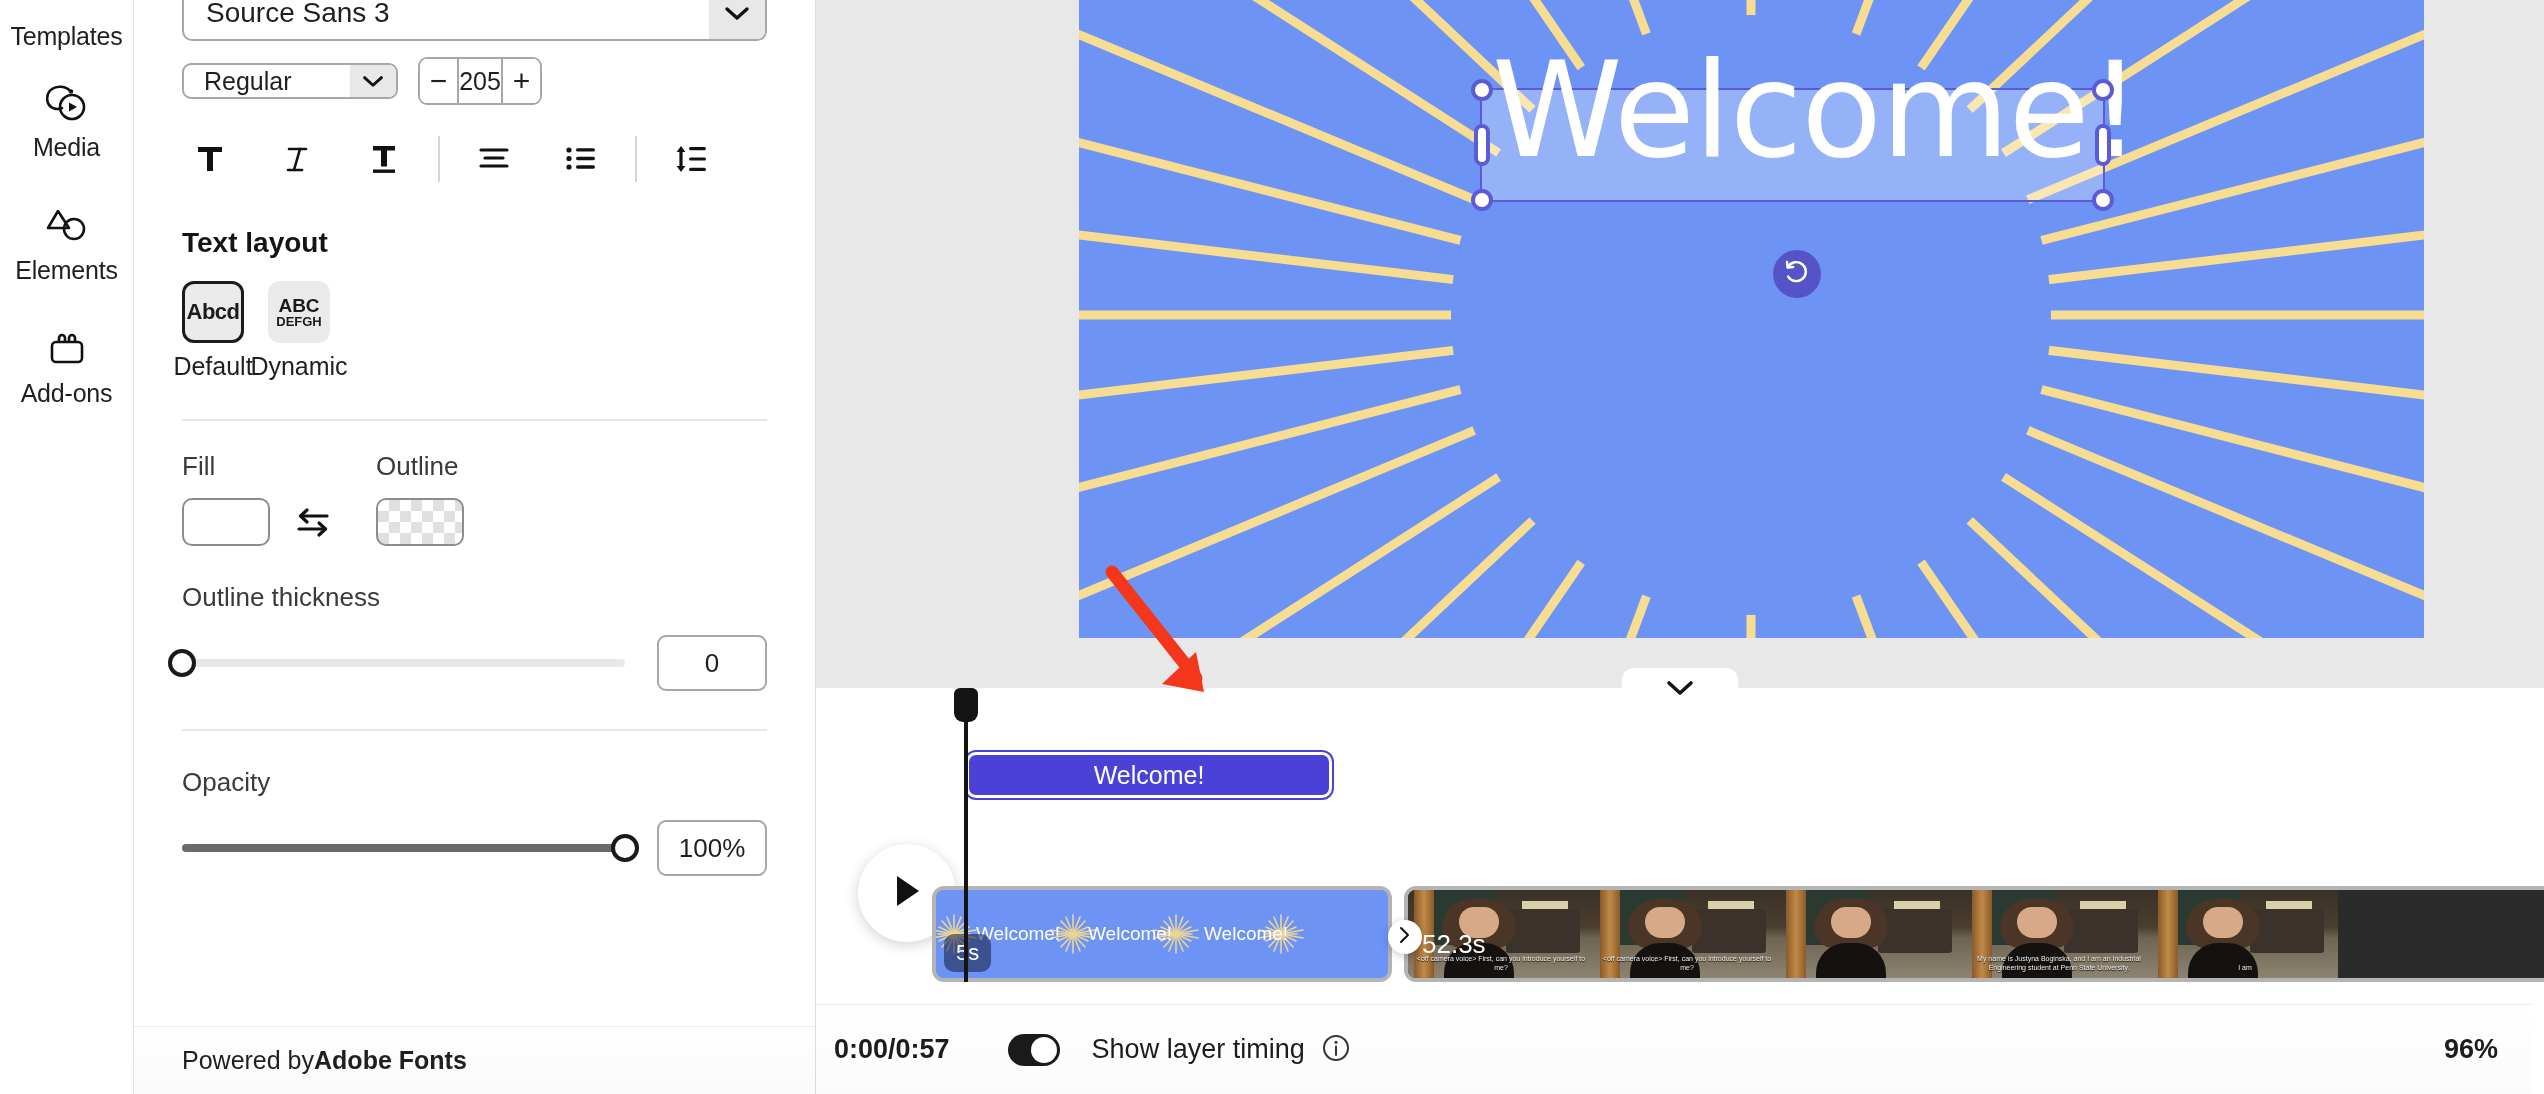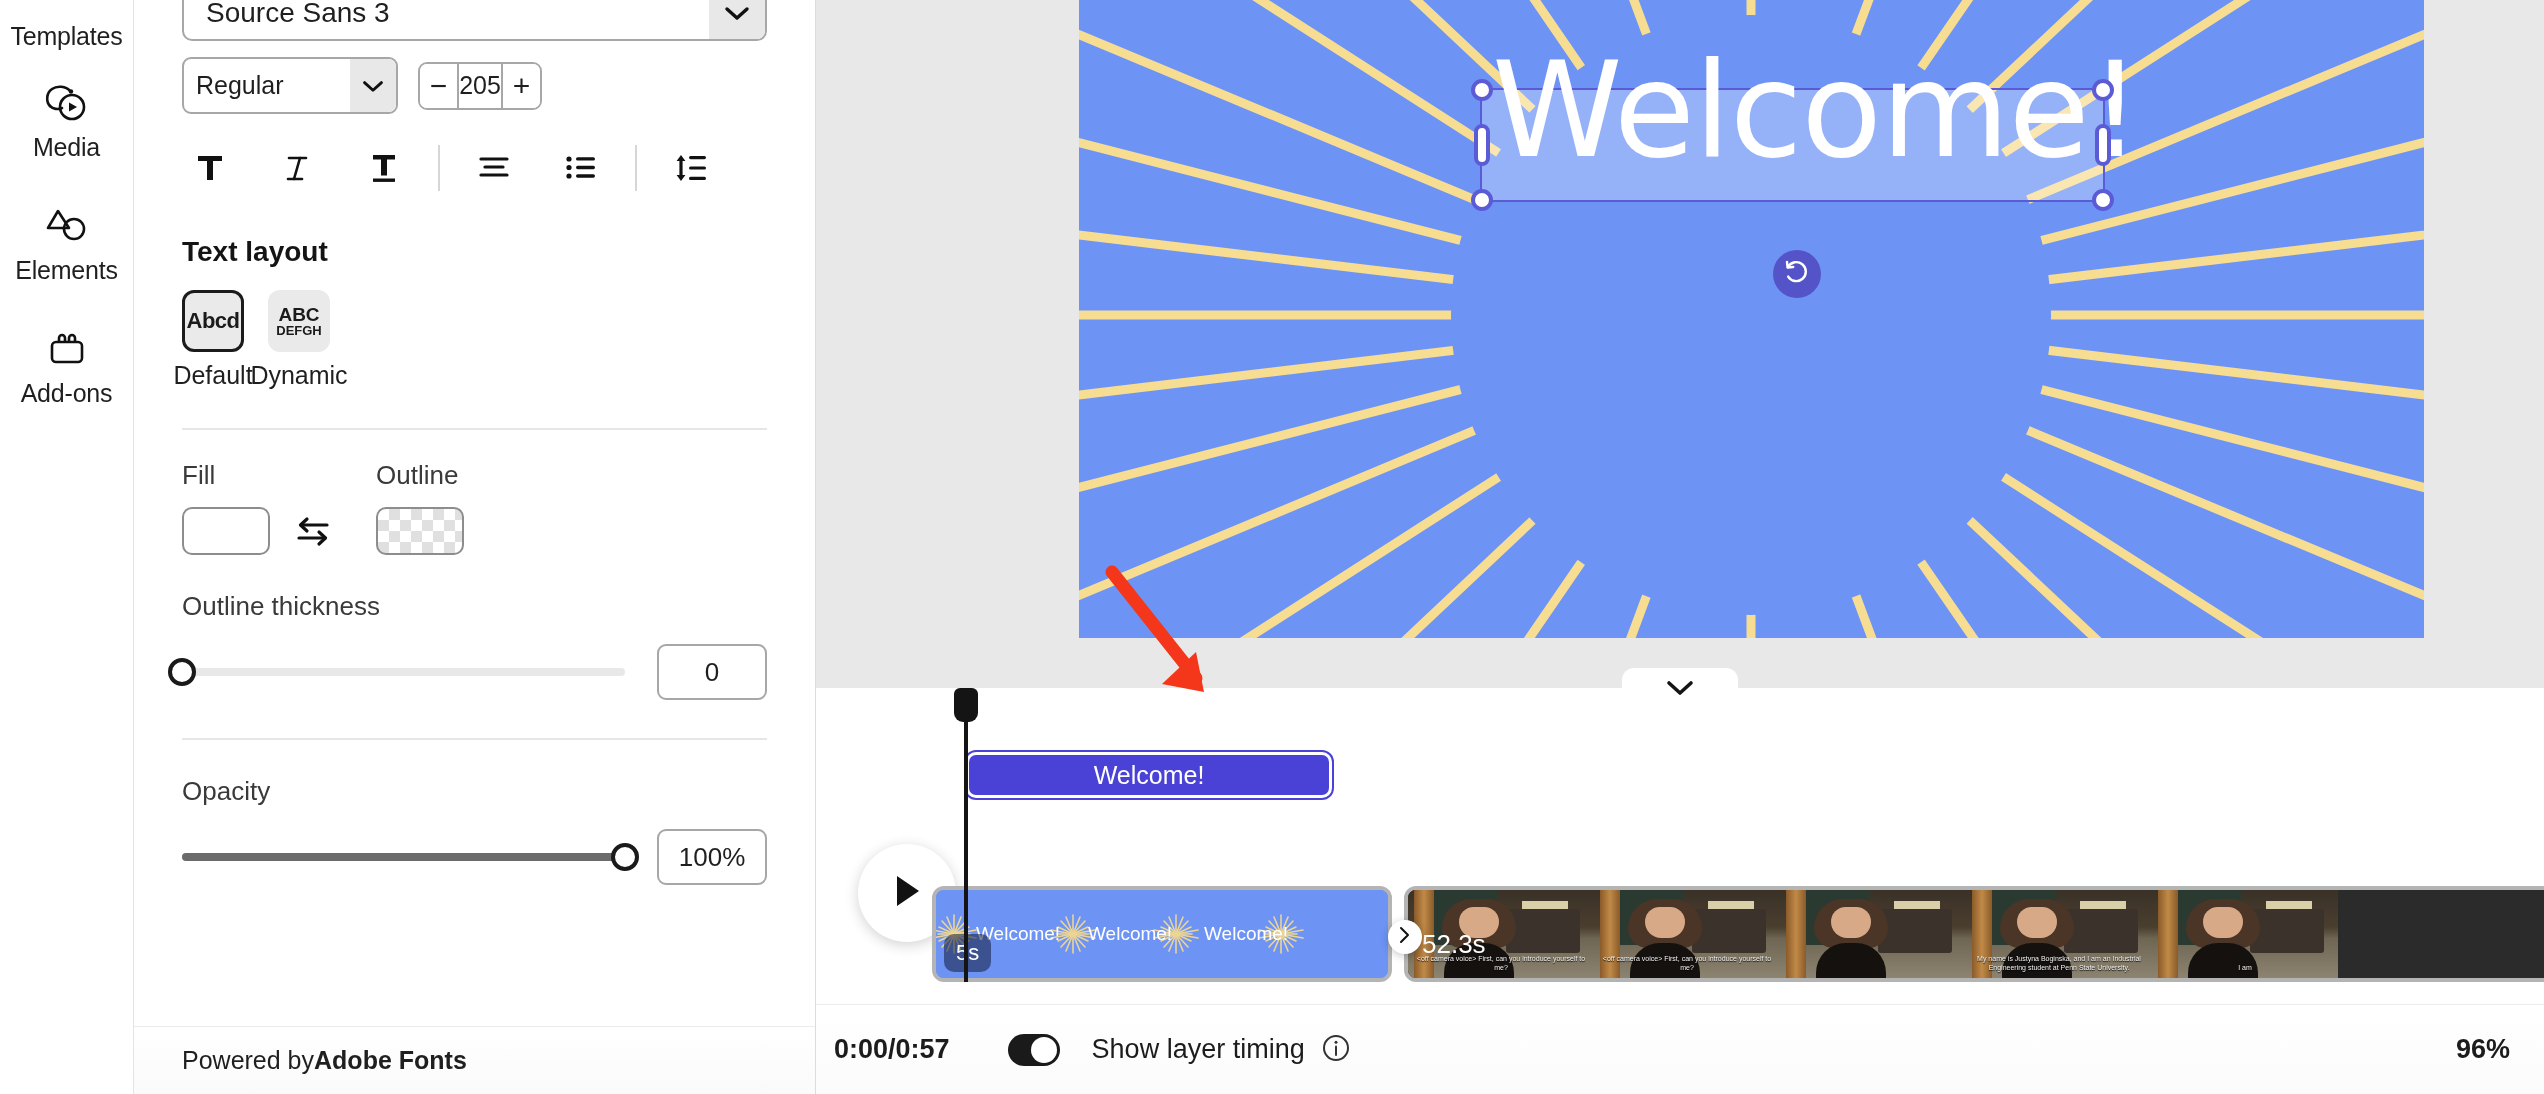--- a/index.html
+++ b/index.html
@@ -71,21 +71,21 @@
   }
   .select-box .caret {
     position: absolute; right: 0; top: 0; bottom: 0; width: 56px;
     background: #e8e8e8;
     border-radius: 0 8px 8px 0;
     display: flex; align-items: center; justify-content: center;
   }
   .font-family-row { margin-top: -16px; }
 
   .row-style { display: flex; gap: 20px; margin-top: 16px; align-items: center; }
-  .style-select { flex: 0 0 216px; height: 57px; font-size: 25px; padding-left: 12px; border-radius: 9px; }
+  .style-select { flex: 0 0 216px; height: 36px; font-size: 25px; padding-left: 20px; border-radius: 9px; }
   .style-select .caret { width: 46px; }
 
   .stepper {
     display: flex; align-items: stretch;
     border: 2px solid #a7a7a7; border-radius: 9px; overflow: hidden;
     height: 48px; width: 124px; background: #fff;
   }
   .stepper .btn {
     width: 38px; display: flex; align-items: center; justify-content: center;
     font-size: 30px; color: #1f1f1f; cursor: pointer; user-select: none;
@@ -292,21 +292,21 @@
   .frame .body { position: absolute; left: 2px; bottom: 0; width: 70px; height: 44%; background: #15110f; border-radius: 30px 30px 0 0; }
   .frame .cc {
     position: absolute; left: 4px; right: 4px; bottom: 6px;
     color: #f2f2f2; font-size: 7px; text-align: center; line-height: 9px;
     font-family: "Liberation Sans", sans-serif;
     text-shadow: 0 1px 1px #000;
   }
 
   
   .bottom-bar {
-    position: absolute; left: 0; right: 0; bottom: 0; height: 90px;
+    position: absolute; left: 0; right: 12px; bottom: 0; height: 90px;
     background: linear-gradient(to bottom, #ffffff 0%, #fbfbfb 100%);
     border-top: 1px solid #ededed;
     display: flex; align-items: center;
     z-index: 10;
   }
   .bb-time { margin-left: 18px; font-size: 27px; font-weight: 700; color: #1c1c1c; }
   .toggle {
     margin-left: 58px; width: 52px; height: 32px; border-radius: 16px;
     background: #1a1a1a; position: relative; cursor: pointer;
   }

